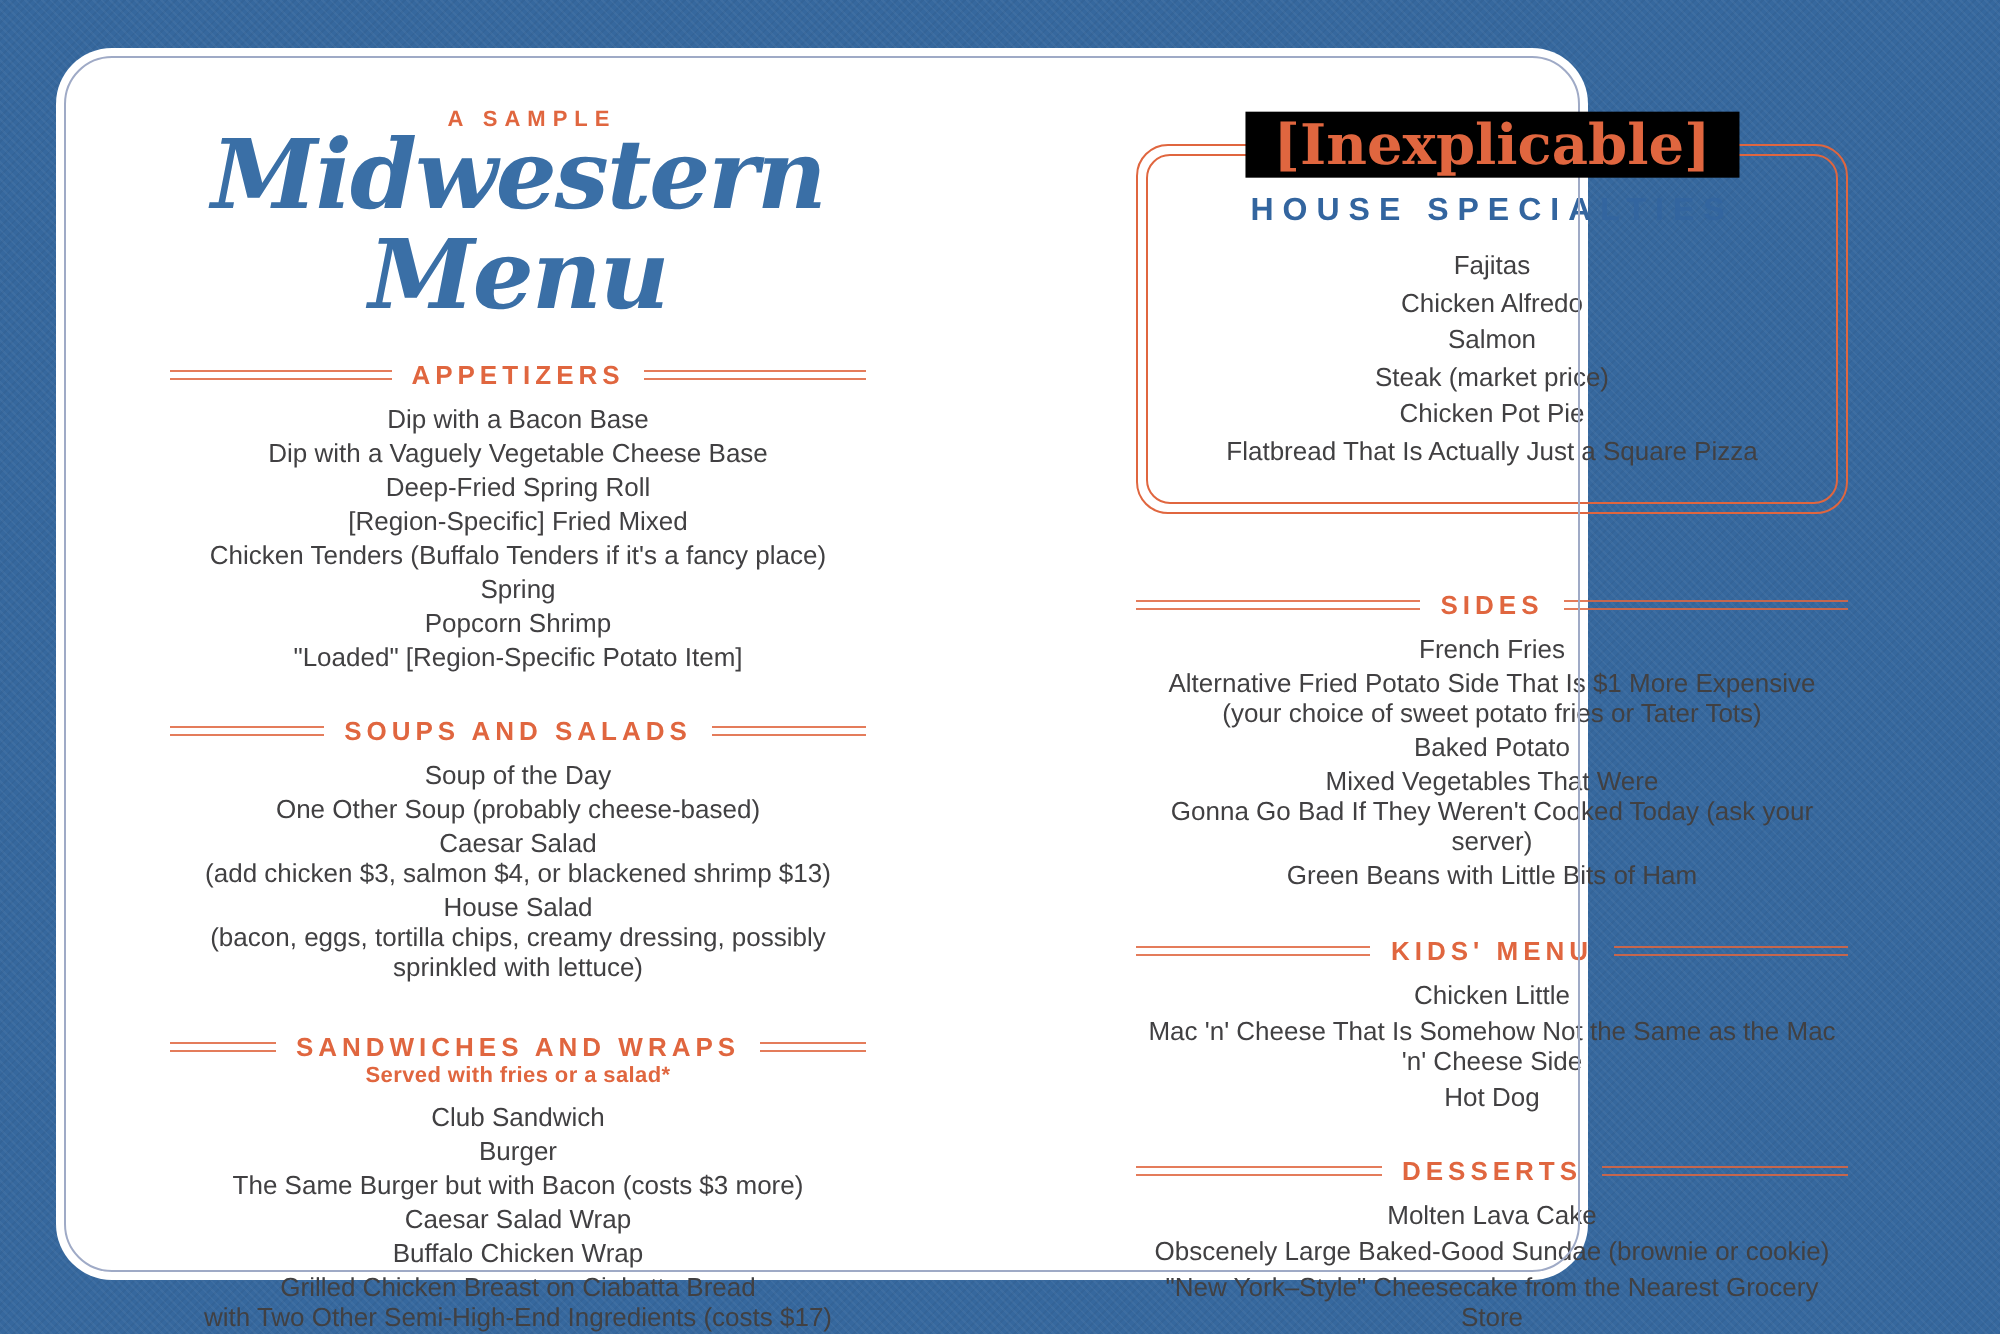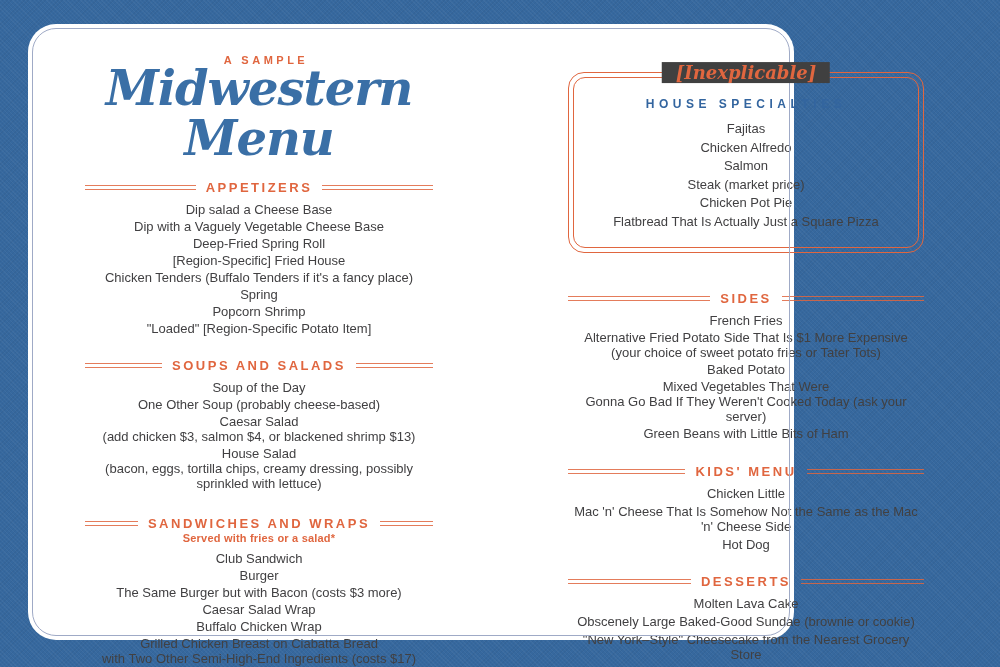--- a/index.html
+++ b/index.html
@@ -83,28 +83,28 @@
     border:1.5px solid var(--accent-orange);border-radius:16px;
     padding:30px 8px 20px;
   }
   .spec-box::before{
     content:'';position:absolute;inset:4px;
     border:1.5px solid var(--accent-orange);border-radius:12px;
     pointer-events:none;
   }
   .spec-eyebrow{
     position:absolute;top:0;left:50%;transform:translate(-50%,-52%);
-    background:#404040;padding:0 14px;white-space:nowrap;z-index:2;
+    background:#000000;padding:0 14px;white-space:nowrap;z-index:2;
     font-family:"DejaVu Serif","Liberation Serif",serif;
-    font-style:italic;font-weight:bold;font-size:18px;
+    font-weight:bold;font-size:28px;
     color:var(--accent-orange);
   }
   .spec-heading{
     text-align:center;color:var(--heading-blue);font-weight:800;
-    font-size:12px;letter-spacing:4.5px;margin-top:-6px;
+    font-size:16px;letter-spacing:4.5px;margin-top:-6px;
   }
   .spec-items{text-align:center;margin-top:10px;}
   .spec-items .item{margin:3.5px 0;}
 </style>
 </head>
 <body>
 
 <div class="card">
 
   <div class="col-left">
@@ -114,24 +114,24 @@
       <div class="title-script">Midwestern Menu</div>
     </div>
 
     <section class="sec-appetizers">
       <div class="sec-head">
         <span class="dline"></span>
         <span class="sec-title">APPETIZERS</span>
         <span class="dline"></span>
       </div>
       <div class="items">
-          <div class="item">Dip salad a Cheese Base</div>
+          <div class="item">Dip with a Bacon Base</div>
           <div class="item">Dip with a Vaguely Vegetable Cheese Base</div>
           <div class="item">Deep-Fried Spring Roll</div>
-          <div class="item">[Region-Specific] Fried House</div>
+          <div class="item">[Region-Specific] Fried Mixed</div>
           <div class="item">Chicken Tenders (Buffalo Tenders if it's a fancy place)</div>
           <div class="item">Spring</div>
           <div class="item">Popcorn Shrimp</div>
           <div class="item">"Loaded" [Region-Specific Potato Item]</div>
         </div>
     </section>
 
     <section class="sec-soups">
       <div class="sec-head">
         <span class="dline"></span>

